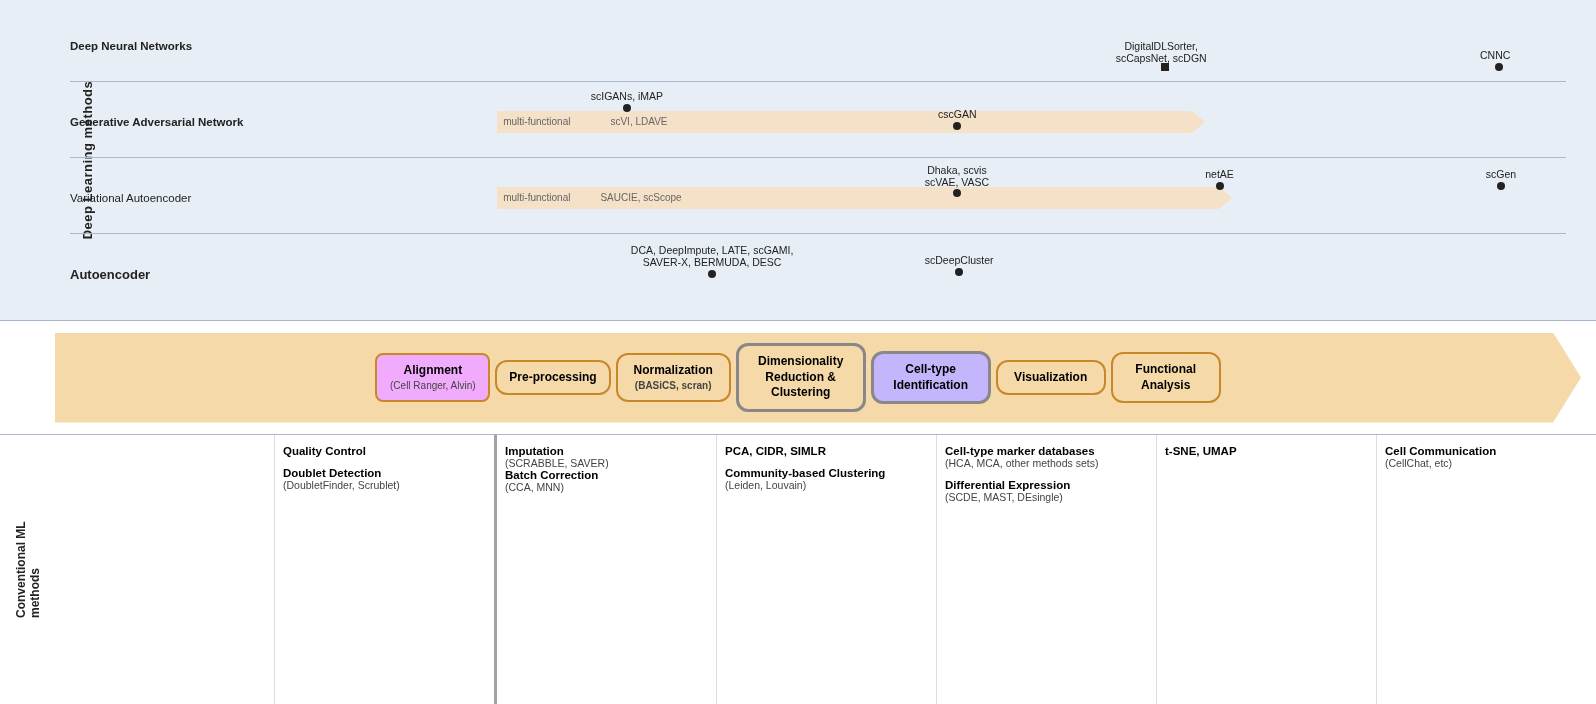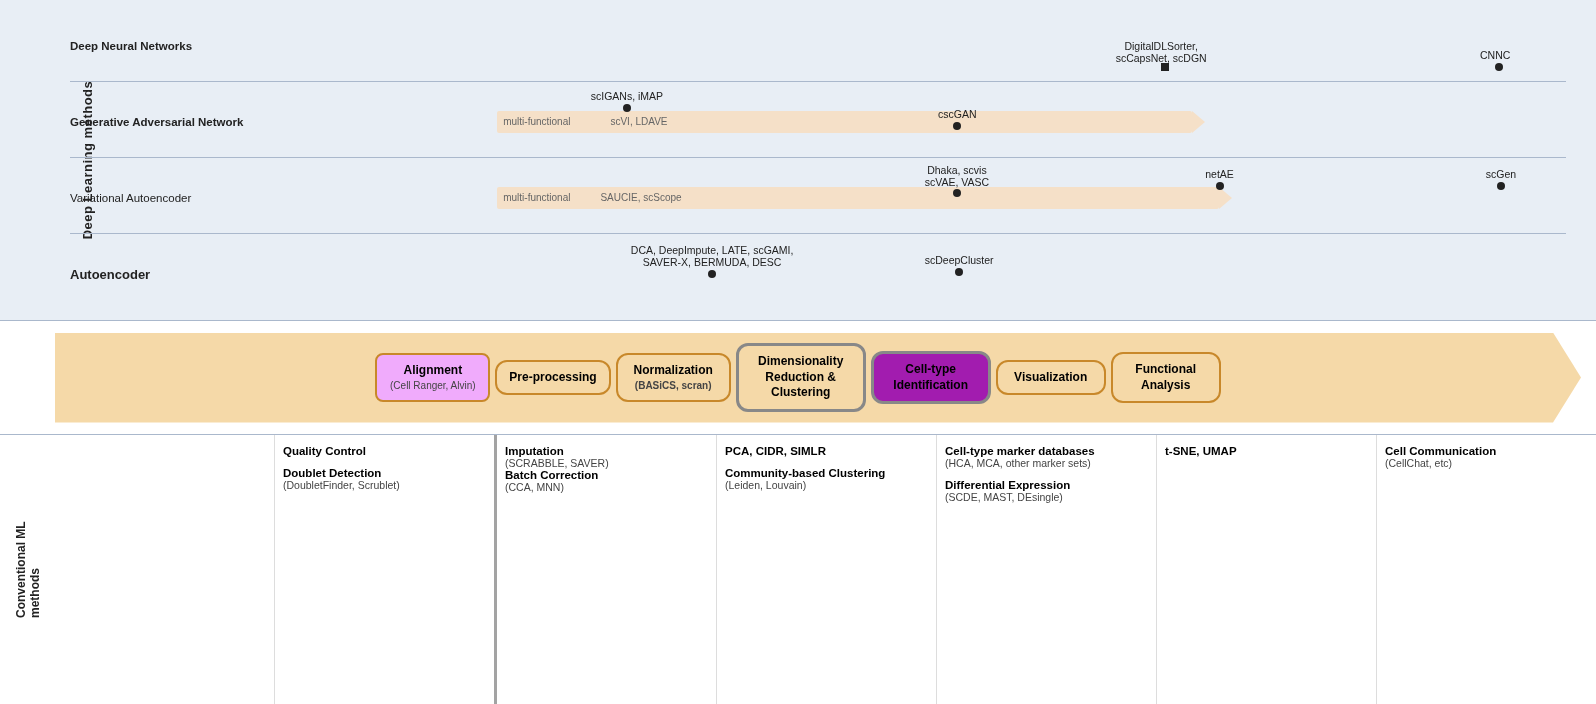--- a/index.html
+++ b/index.html
@@ -140,21 +140,21 @@
 
       <div style="background:#f5d9a8;border:2.5px solid #c8882a;border-radius:12px;padding:8px 12px;text-align:center;min-width:115px;font-weight:bold;font-size:12px;line-height:1.3;">
         <div>Normalization</div>
         <div style="font-weight:bold;font-size:10px;color:#444;">(BASiCS, scran)</div>
       </div>
 
       <div style="background:#f5d9a8;border:3px solid #888;border-radius:12px;padding:8px 12px;text-align:center;min-width:130px;font-weight:bold;font-size:12px;line-height:1.3;">
         <div>Dimensionality<br>Reduction &amp;<br>Clustering</div>
       </div>
 
-      <div style="background:#a21caf;border:3px solid #888;border-radius:12px;padding:8px 12px;text-align:center;min-width:120px;font-weight:bold;font-size:12px;line-height:1.3;">
+      <div style="background:#c4b5fd;border:3px solid #888;border-radius:12px;padding:8px 12px;text-align:center;min-width:120px;font-weight:bold;font-size:12px;line-height:1.3;">
         <div>Cell-type<br>Identification</div>
       </div>
 
       <div style="background:#f5d9a8;border:2.5px solid #c8882a;border-radius:12px;padding:8px 12px;text-align:center;min-width:110px;font-weight:bold;font-size:12px;line-height:1.3;">
         <div>Visualization</div>
       </div>
 
       <div style="background:#f5d9a8;border:2.5px solid #c8882a;border-radius:12px;padding:8px 12px;text-align:center;min-width:110px;font-weight:bold;font-size:12px;line-height:1.3;">
         <div>Functional<br>Analysis</div>
       </div>
@@ -198,21 +198,21 @@
         <div>
           <div style="font-weight:bold;font-size:11.5px;">Community-based
 Clustering</div>
           <div style="font-size:10.5px;color:#444;">(Leiden, Louvain)</div>
         </div>
       </div>
 
       <div style="flex:1;padding:10px 8px;border-right:1px solid #ddd;">
         <div style="margin-bottom:10px;">
           <div style="font-weight:bold;font-size:11.5px;">Cell-type marker databases</div>
-          <div style="font-size:10.5px;color:#444;">(HCA, MCA, other marker sets)</div>
+          <div style="font-size:10.5px;color:#444;">(HCA, MCA, other methods sets)</div>
         </div>
         <div>
           <div style="font-weight:bold;font-size:11.5px;">Differential Expression</div>
           <div style="font-size:10.5px;color:#444;">(SCDE, MAST, DEsingle)</div>
         </div>
       </div>
 
       <div style="flex:1;padding:10px 8px;border-right:1px solid #ddd;">
         <div>
           <div style="font-weight:bold;font-size:11.5px;">t-SNE, UMAP</div>

